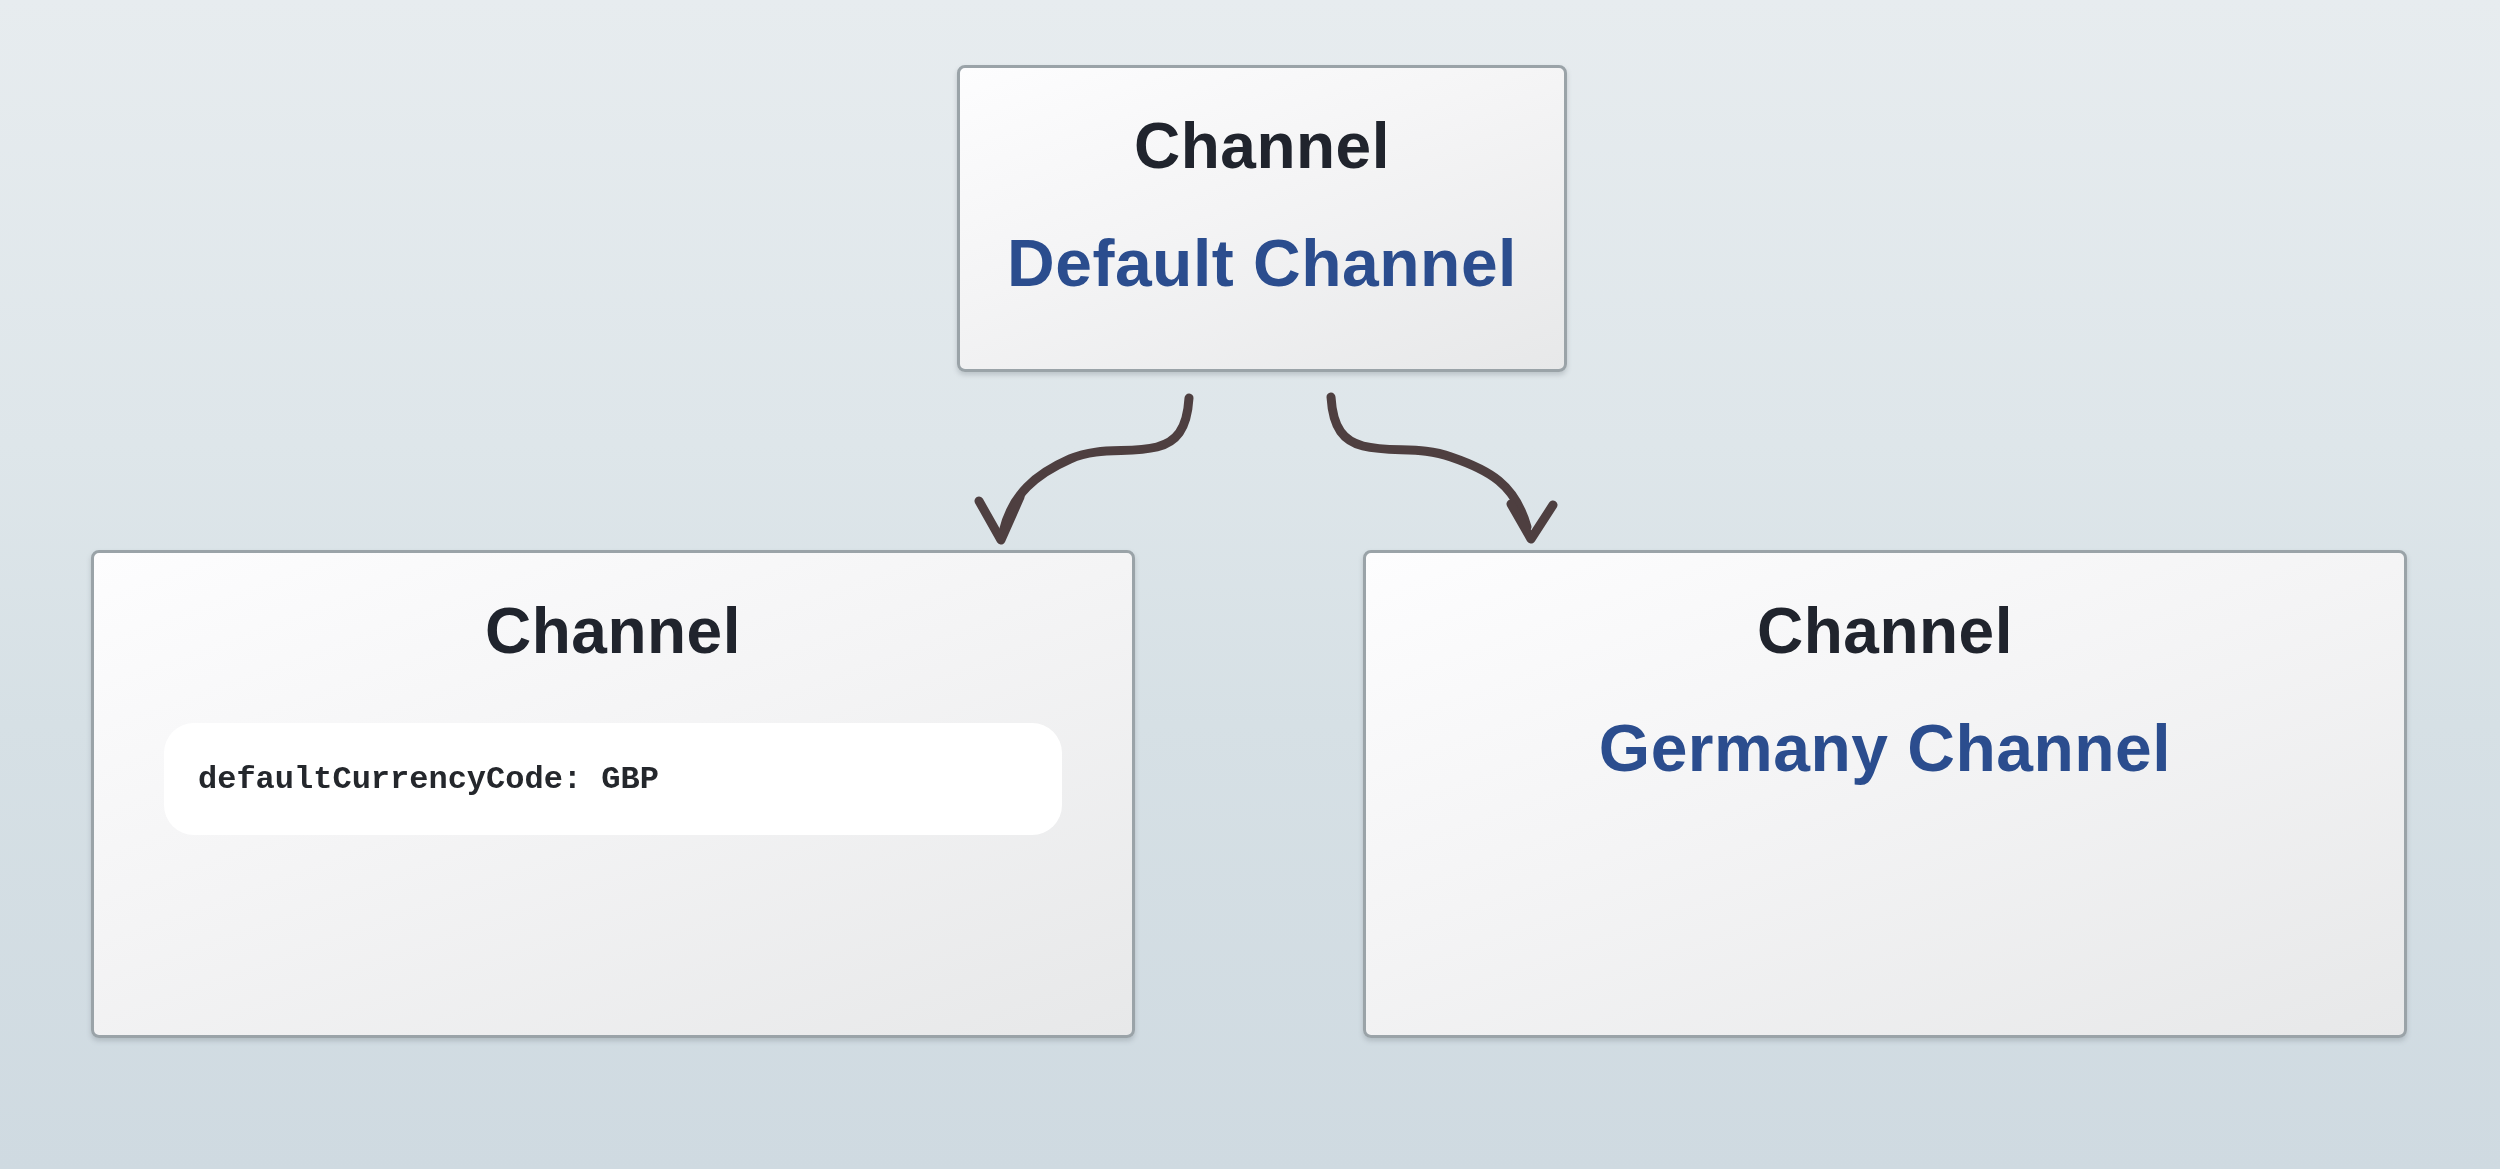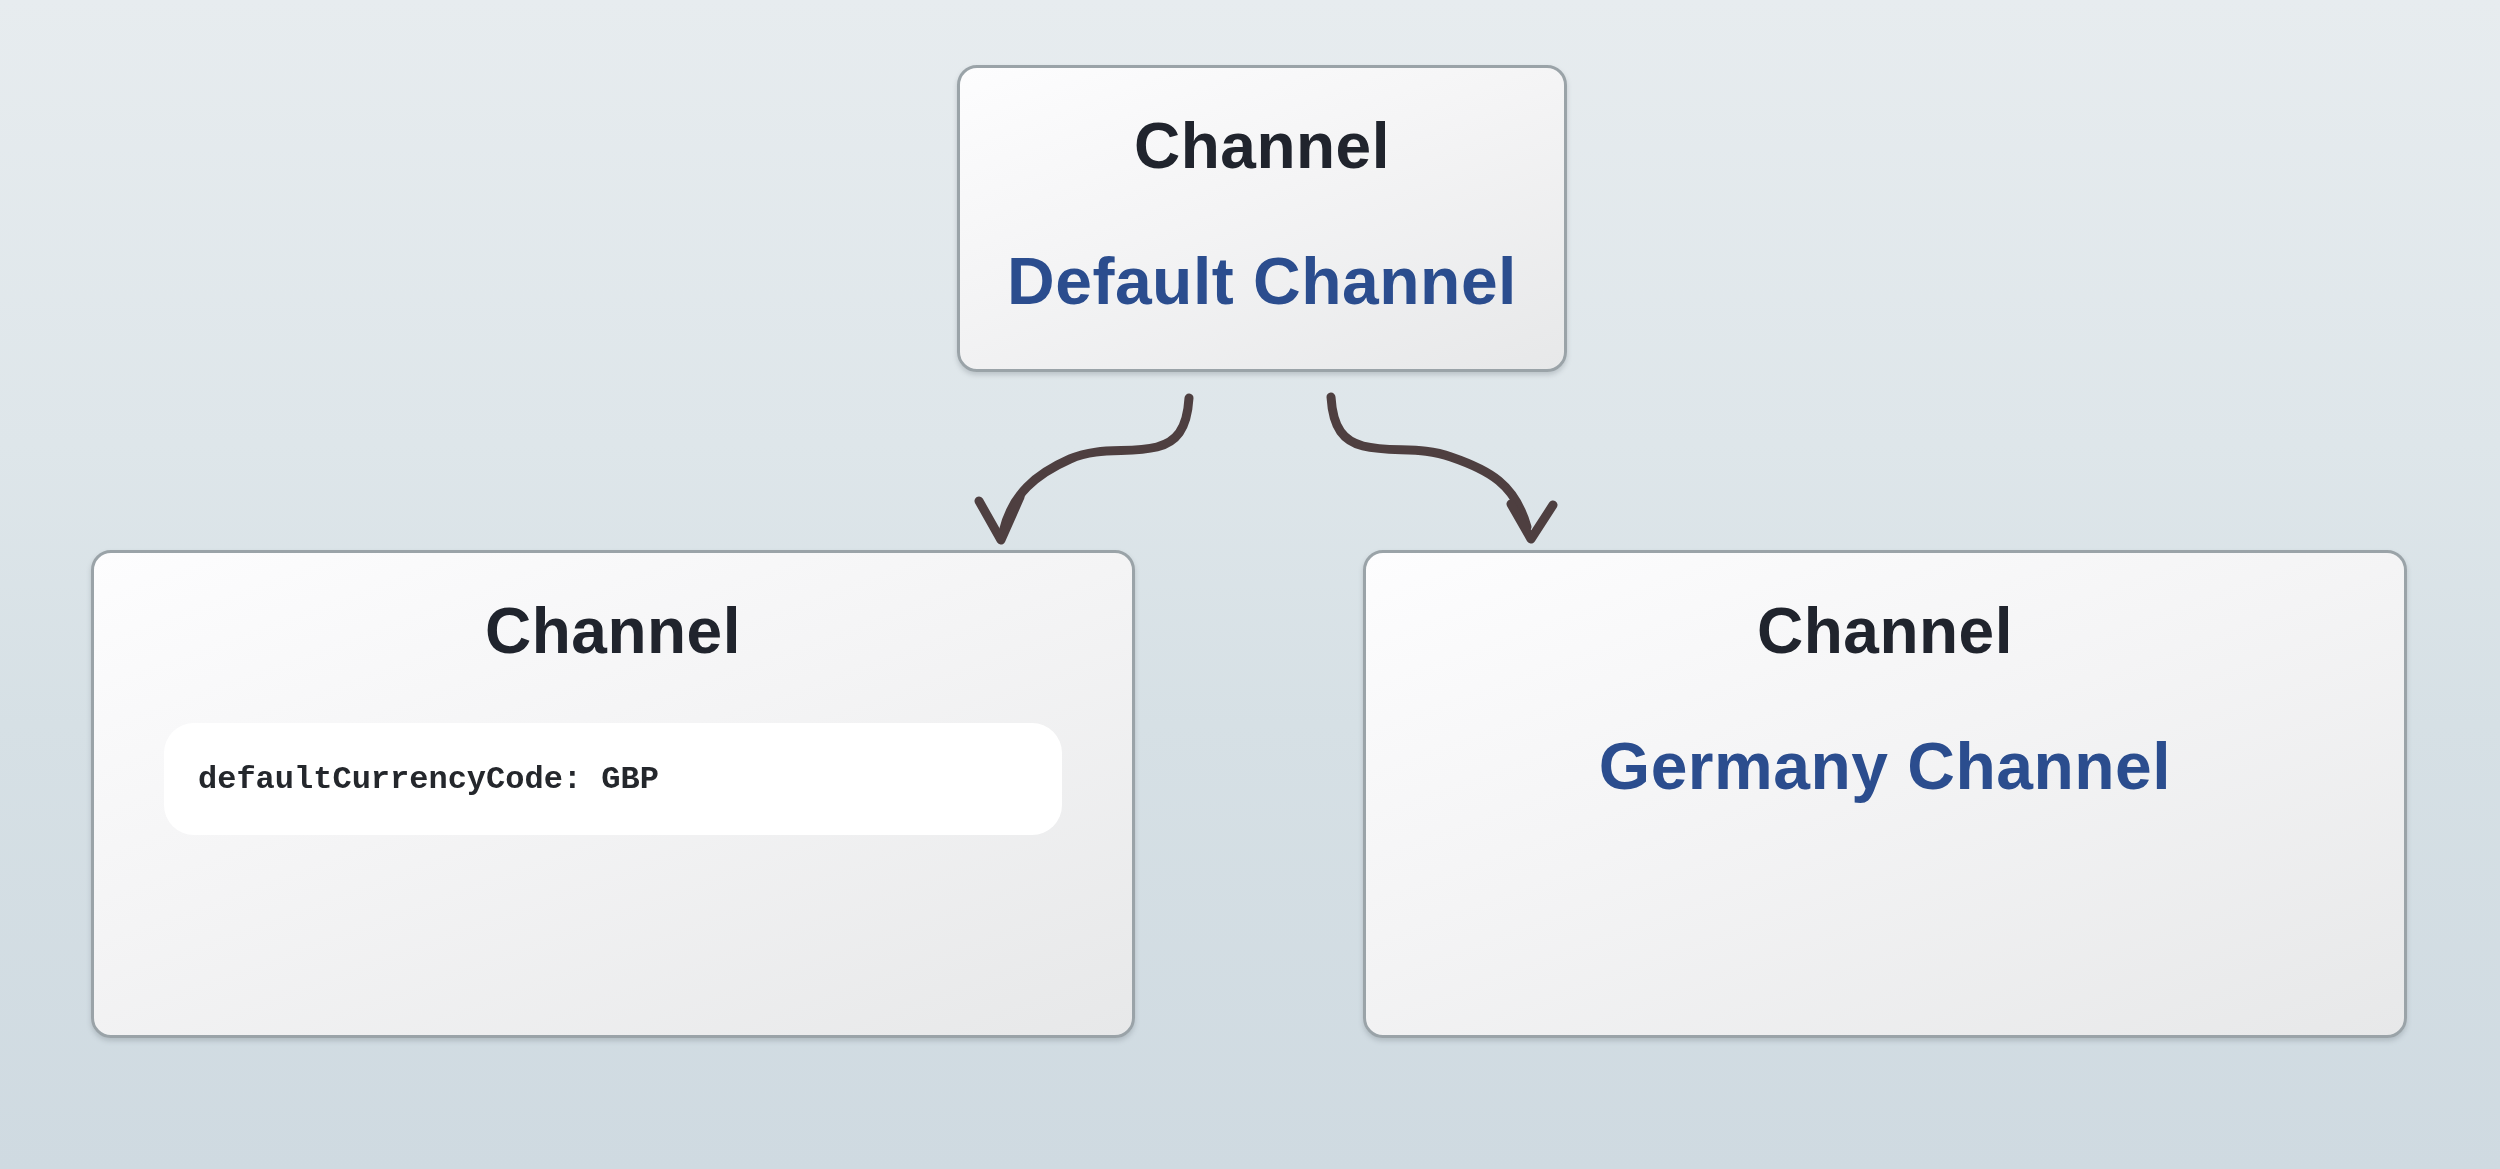--- a/index.html
+++ b/index.html
@@ -12,21 +12,21 @@
     position: relative;
     overflow: hidden;
     background: linear-gradient(180deg, #e7ecef 0%, #dee6ea 38%, #d6e0e5 62%, #cfdae1 100%);
     font-family: "Liberation Sans", sans-serif;
   }
 
   .node {
     position: absolute;
     box-sizing: border-box;
     border: 3px solid #9aa3a8;
-    border-radius: 20px;
+    border-radius: 8px;
     background: linear-gradient(160deg, #fdfdfe 0%, #f4f4f5 45%, #e7e8e9 100%);
     box-shadow: 0 3px 5px rgba(96, 108, 116, 0.28);
     display: flex;
     flex-direction: column;
     align-items: center;
   }
 
   .node--root {
     left: 957px;
     top: 65px;
@@ -48,21 +48,21 @@
 
   .node-title {
     margin-top: 46px;
     font-size: 64px;
     line-height: 64px;
     font-weight: bold;
     color: #20242d;
     letter-spacing: 0.5px;
   }
   .node-name {
-    margin-top: 70px;
+    margin-top: 52px;
     font-size: 66px;
     line-height: 66px;
     font-weight: bold;
     color: #2b4d8e;
     letter-spacing: 0.5px;
   }
 
   .attr-pill {
     margin-top: 60px;
     width: 898px;

